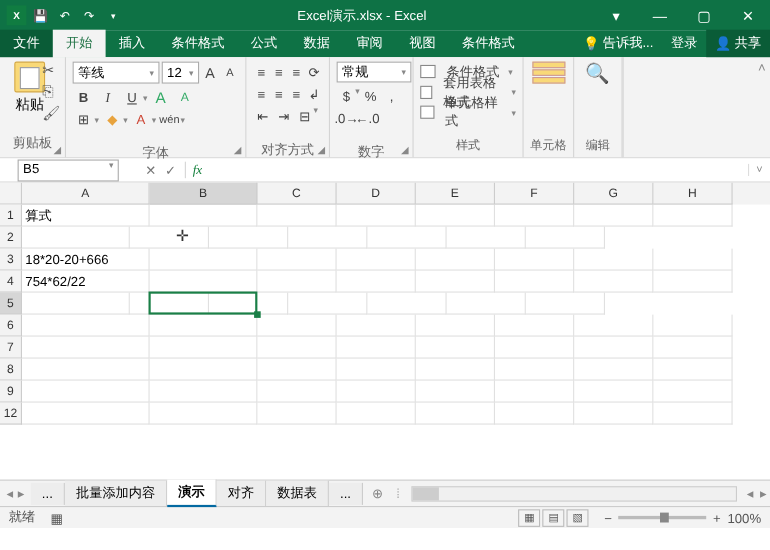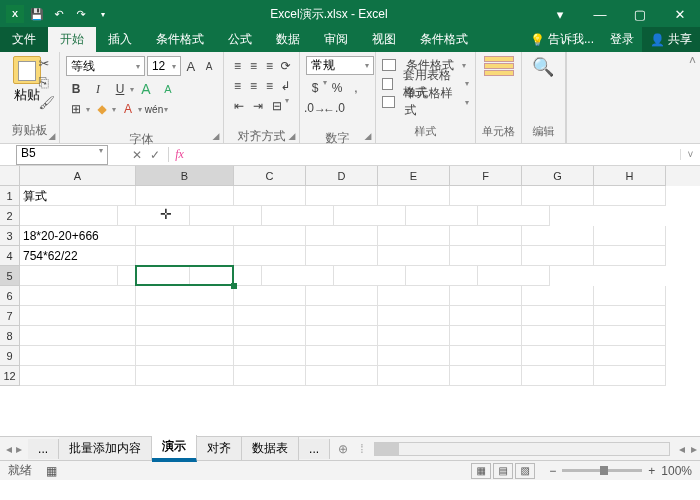--- a/index.html
+++ b/index.html
@@ -48,41 +48,41 @@
 .style-item{display:flex;align-items:center;gap:10px;font-size:11px;height:18px;color:#444}
 .style-ico{width:14px;height:12px;border:1px solid #888;background:#fff;display:inline-block}
 .cells{width:46px;text-align:center}
 .cells-ico{width:30px;height:26px;margin:0 auto;display:flex;flex-direction:column;gap:1px}
 .cells-ico div{height:6px;background:#f9d978;border:1px solid #c99}
 .edit{width:44px;text-align:center}
 .edit-ico{font-size:18px;color:#555}
 .namebox-row{height:22px;border-bottom:1px solid #d4d4d4;display:flex;align-items:center;background:#fff}
 .namebox{width:92px;height:20px;border:1px solid #ababab;margin:0 16px;padding:0 4px;display:flex;align-items:flex-start;justify-content:space-between;font-size:11px}
 .fx-btns{display:flex;gap:8px;padding:0 8px;color:#777;font-size:11px}
-.fx{font-style:italic;font-family:serif;color:#ec4899;padding:0 6px;border-left:1px solid #d4d4d4}
+.fx{font-style:italic;font-family:serif;color:#15803d;padding:0 6px;border-left:1px solid #d4d4d4}
 .formula-input{flex:1;height:20px}
 .collapse{width:20px;text-align:center;color:#888;border-left:1px solid #ddd;font-size:10px}
 .grid-area{position:relative;height:270px;overflow:hidden}
 .colhdr{display:flex;height:20px;background:#f3f3f3}
 .corner{width:20px;border-right:1px solid #ccc;border-bottom:1px solid #ccc;background:#f3f3f3}
 .ch{border-right:1px solid #ccc;border-bottom:1px solid #ccc;text-align:center;font-size:11px;color:#333;line-height:20px}
 .ch.a{width:116px}.ch.def{width:72px}.ch.b{width:98px;background:#d6d6d6}
 .rows{}
 .row{display:flex;height:20px}
 .rh{width:20px;background:#f3f3f3;border-right:1px solid #ccc;border-bottom:1px solid #ccc;text-align:center;font-size:11px;color:#333;line-height:20px}
 .rh.sel{background:#d6d6d6}
 .cell{border-right:1px solid #e0e0e0;border-bottom:1px solid #e0e0e0;padding:0 3px;font-size:12px;line-height:20px;color:#000}
 .cell.a{width:116px}.cell.b{width:98px}.cell.def{width:72px}
 .active-cell{position:absolute;border:2px solid #1a7f47;pointer-events:none}
 .fill-handle{position:absolute;width:6px;height:6px;background:#1a7f47;pointer-events:none}
 .cursor-cross{position:absolute;font-size:14px;color:#333;pointer-events:none}
 .sheet-tabs{height:24px;border-top:1px solid #ccc;display:flex;align-items:center;font-size:11px;background:#f3f3f3}
 .sheet-nav{display:flex;gap:4px;padding:0 6px;color:#888}
 .sheet-tab{padding:3px 10px;border-right:1px solid #ccc;background:#fff}
-.sheet-tab.active{background:#fff;border-bottom:4px solid #0369a1;font-weight:bold}
+.sheet-tab.active{background:#fff;border-bottom:2px solid #0369a1;font-weight:bold}
 .sheet-tab.inactive{background:#ededed}
 .add-sheet{padding:0 8px;color:#888}
 .hscroll{flex:1;margin:0 6px;height:14px;background:#f0f0f0;border:1px solid #ccc;position:relative}
 .hscroll-thumb{position:absolute;left:0;width:24px;height:12px;background:#cdcdcd}
 .status{height:20px;background:#f3f3f3;border-top:1px solid #ccc;display:flex;align-items:center;font-size:11px;color:#555}
 .status .ready{padding:0 8px}
 .status .sp{flex:1}
 .view-btns{display:flex;gap:2px;padding:0 6px}
 .view-btns span{width:20px;height:16px;border:1px solid #bbb;display:flex;align-items:center;justify-content:center;font-size:10px}
 .zoom{display:flex;align-items:center;gap:6px;padding:0 8px}

